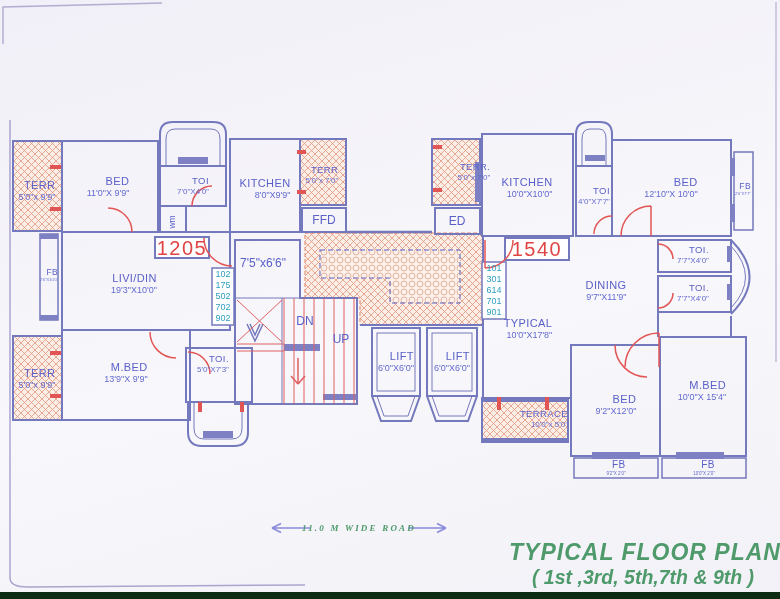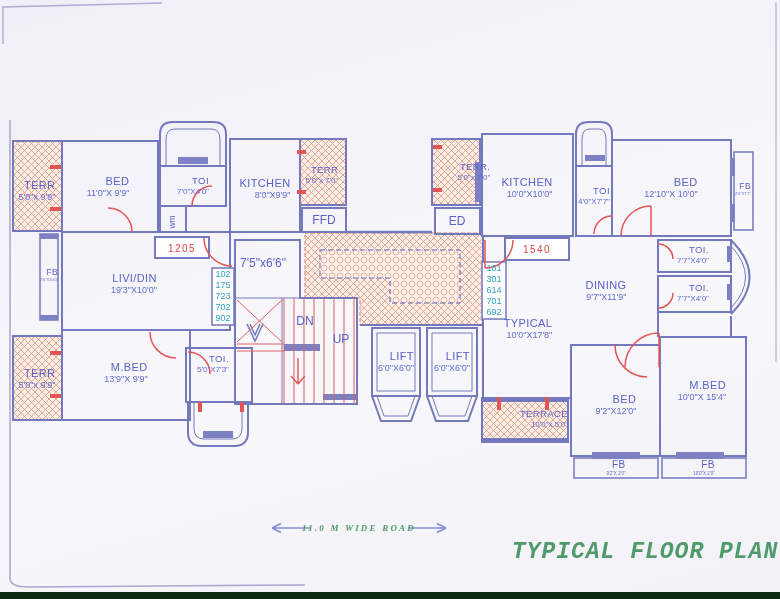--- a/index.html
+++ b/index.html
@@ -12,27 +12,27 @@
   .lbl .rn{font-size:11px;letter-spacing:.4px}
   .lbl .rd{font-size:9px;color:#636bd0}
   .sm .rn{font-size:9.5px}
   .sm .rd{font-size:8px}
   .xs .rn{font-size:8.5px}
   .xs .rd{font-size:4px}
   .fbb .rn{font-size:10px}
   .fbb .rd{font-size:4.5px}
   .ann{position:absolute;transform:translate(-50%,-50%);font-size:12px;color:#5a60c8;white-space:nowrap}
   .wm{transform:translate(-50%,-50%) rotate(-90deg);font-size:8.5px}
-  .flatno{position:absolute;transform:translate(-50%,-50%);font-size:10px;color:#e04444;
+  .flatno{position:absolute;transform:translate(-50%,-50%);font-size:20px;color:#e04444;
     letter-spacing:1.5px;white-space:nowrap}
   .stack{position:absolute;transform:translate(-50%,-50%);display:flex;flex-direction:column;
     align-items:center;font-size:9px;line-height:11px;color:#2f9fc0}
   .roadtext{position:absolute;transform:translate(-50%,-50%);font-family:"Liberation Serif",serif;
     font-style:italic;font-weight:bold;font-size:9px;letter-spacing:2.2px;color:#4e9a6b;white-space:nowrap}
-  .title1,.title2{position:absolute;transform:translate(-50%,-50%);font-family:Liberation Mono, monospace;
+  .title1,.title2{position:absolute;transform:translate(-50%,-50%);font-family:Liberation Sans, sans-serif;
     font-style:italic;font-weight:bold;color:#4e9a6b;white-space:nowrap}
   .title1{font-size:23px;letter-spacing:1px}
   .title2{font-size:19.5px}
 </style>
 </head>
 <body>
 
 <div id="screen">
 
 <svg id="plan-svg" width="780" height="599" viewBox="0 0 780 599">
@@ -217,21 +217,21 @@
   <span class="rn">LIVI/DIN</span>
   <span class="rd">19'3"X10'0"</span>
 </div>
 <div class="lbl xs" style="left:49px;top:275px">
   <span class="rn">FB</span>
   <span class="rd">2'6"X10'0"</span>
 </div>
 <div class="stack" style="left:223px;top:296px">
   <span>102</span>
   <span>175</span>
-  <span>723</span>
+  <span>502</span>
   <span>702</span>
   <span>902</span>
 </div>
 <div class="lbl" style="left:37px;top:378px">
   <span class="rn">TERR</span>
   <span class="rd">5'0"x 9'9"</span>
 </div>
 <div class="lbl" style="left:126px;top:372px">
   <span class="rn">M.BED</span>
   <span class="rd">13'9"X 9'9"</span>
@@ -277,21 +277,21 @@
 <div class="lbl xs" style="left:743px;top:189px">
   <span class="rn">FB</span>
   <span class="rd">2'6"X7'7"</span>
 </div>
 <div class="flatno" style="left:537px;top:249px">1540</div>
 <div class="stack" style="left:494px;top:290px">
   <span>101</span>
   <span>301</span>
   <span>614</span>
   <span>701</span>
-  <span>692</span>
+  <span>901</span>
 </div>
 <div class="lbl sm" style="left:693px;top:255px">
   <span class="rn">TOI.</span>
   <span class="rd">7'7"X4'0"</span>
 </div>
 <div class="lbl sm" style="left:693px;top:293px">
   <span class="rn">TOI.</span>
   <span class="rd">7'7"X4'0"</span>
 </div>
 <div class="lbl" style="left:606px;top:290px">
@@ -314,14 +314,15 @@
   <span class="rn">FB</span>
   <span class="rd">9'2"X 2'0"</span>
 </div>
 <div class="lbl fbb" style="left:704px;top:467px">
   <span class="rn">FB</span>
   <span class="rd">10'0"X 2'0"</span>
 </div>
 
 <div class="roadtext" style="left:359px;top:528px">11.0 M  WIDE  ROAD</div>
 <div class="title1" style="left:645px;top:552px">TYPICAL FLOOR PLAN</div>
+<div class="title2" style="left:643px;top:577px">(  1st ,3rd, 5th,7th &amp; 9th )</div>
 
 </div>
 
 </body></html>

